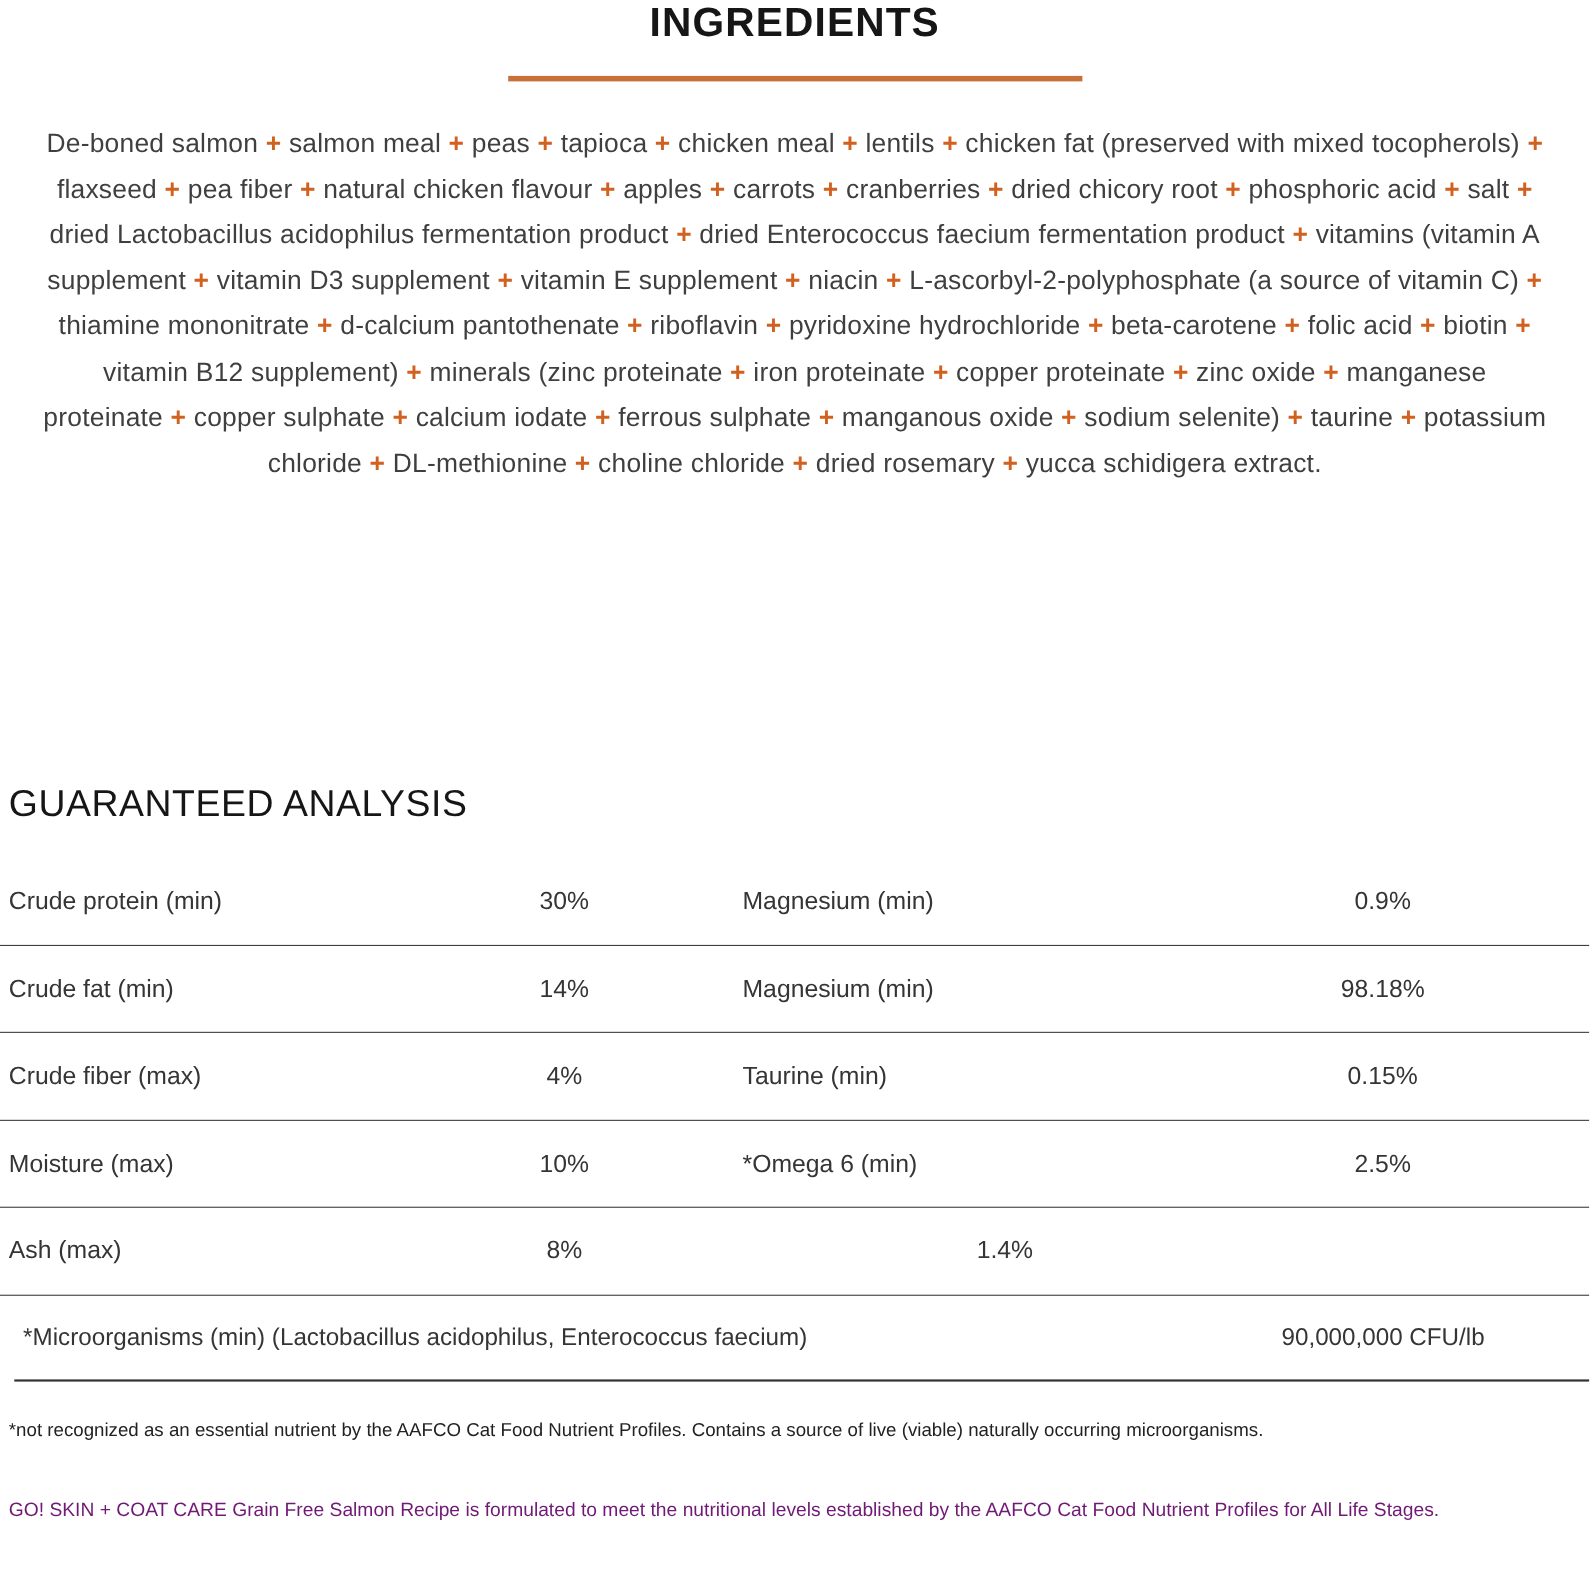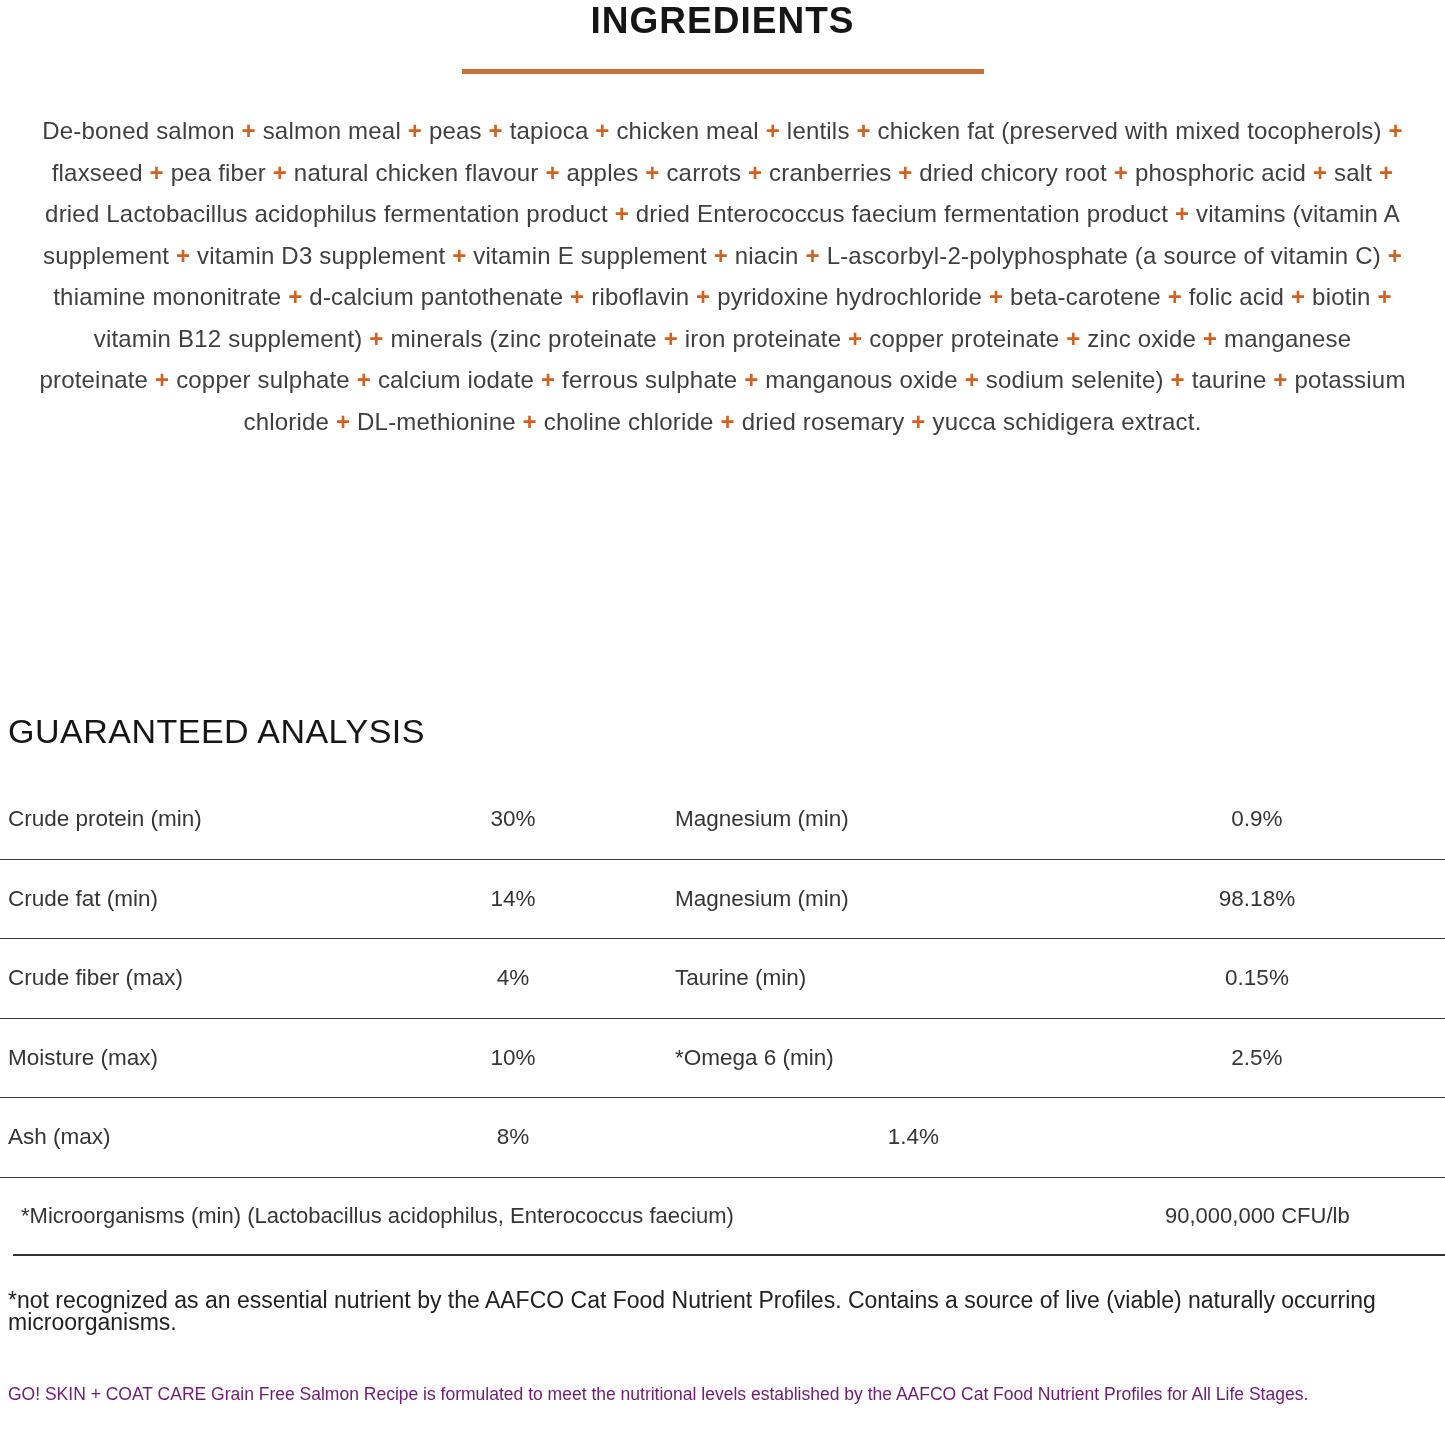--- a/index.html
+++ b/index.html
@@ -70,21 +70,21 @@
     padding-left:8px;
     border-bottom:2.5px solid #333333;
     font-size:22px;
     color:#353535;
     margin-left:13px;
   }
   .micro-row .lbl{grid-column:1 / span 4;}
   .micro-row .val{grid-column:5; text-align:left; white-space:nowrap;}
   .footnote-1{
     margin:33px 8px 0;
-    font-size:23px;
+    font-size:17px;
     line-height:22px;
     color:#222222;
   }
   .footnote-2{
     margin:48px 8px 0;
     max-width:1340px;
     font-size:17.5px;
     line-height:27.5px;
     color:#701a75;
   }

